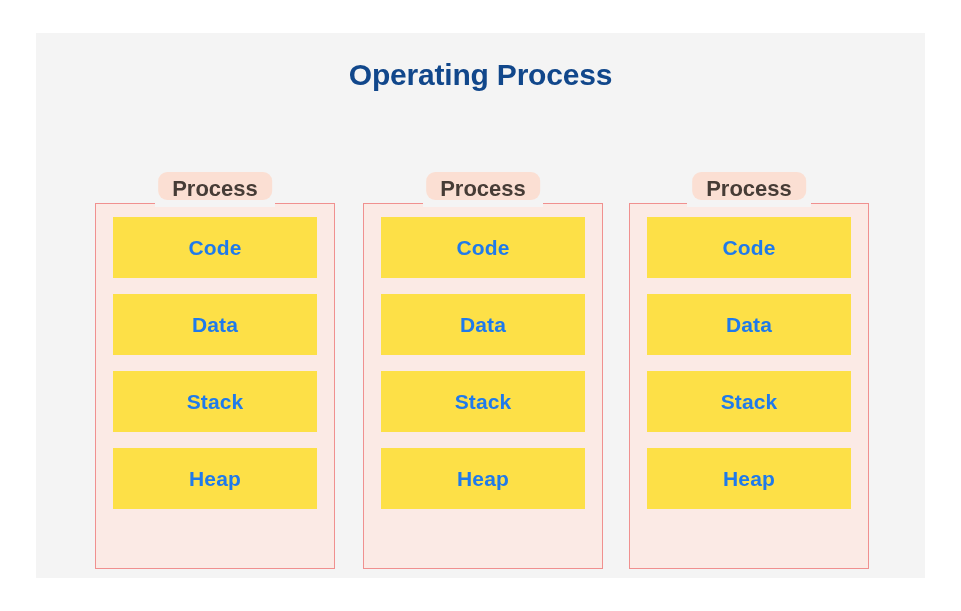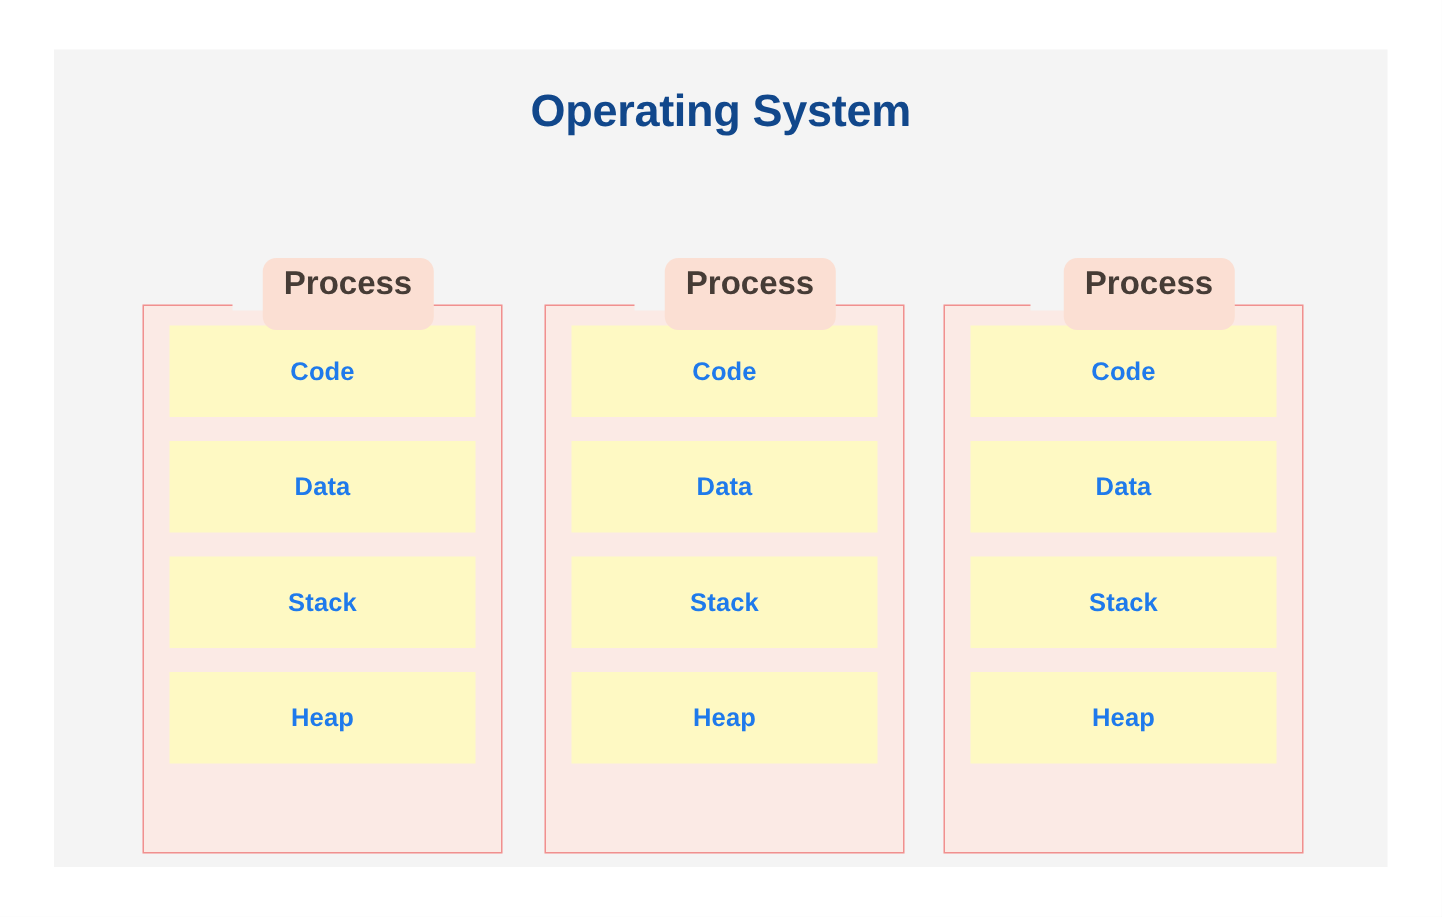--- a/index.html
+++ b/index.html
@@ -83,60 +83,59 @@
   .process-group.g2 .frame-notch { width: 124px; }
 
   
   .process-badge {
     position: absolute;
     top: 0;
     left: 50%;
     transform: translateX(-50%);
     background: #fbdfd3;
     border-radius: 9px;
-    padding: 6px 14px 20px 14px;
+    padding: 6px 14px 0 14px;
     font-family: "Liberation Sans", sans-serif;
     font-size: 22px;
     font-weight: bold;
     color: #463c36;
     line-height: 1;
     white-space: nowrap;
     z-index: 3;
-    margin-left: 17px;
   }
 
   
   .segment-list {
     position: absolute;
     left: 18px;
     top: 45px;
     width: 204px;
   }
   .segment-box {
     width: 204px;
     height: 61px;
-    background: #fef9c3;
+    background: #fde047;
     margin-bottom: 16px;
     display: flex;
     align-items: center;
     justify-content: center;
     font-family: "Liberation Sans", sans-serif;
-    font-size: 17px;
+    font-size: 21px;
     font-weight: bold;
     color: #1f7aeb;
     letter-spacing: 0.1px;
   }
   .segment-box:last-child { margin-bottom: 0; text-align: right; }
 </style>
 </head>
 <body>
 
 <div id="slide-canvas">
 
-  <div id="diagram-title">Operating System</div>
+  <div id="diagram-title">Operating Process</div>
 
   <div id="process-row">
 
     <div class="process-group g0">
       <div class="process-frame">
         <div class="frame-notch"></div>
       </div>
       <div class="process-badge">Process</div>
       <div class="segment-list">
         <div class="segment-box">Code</div>

